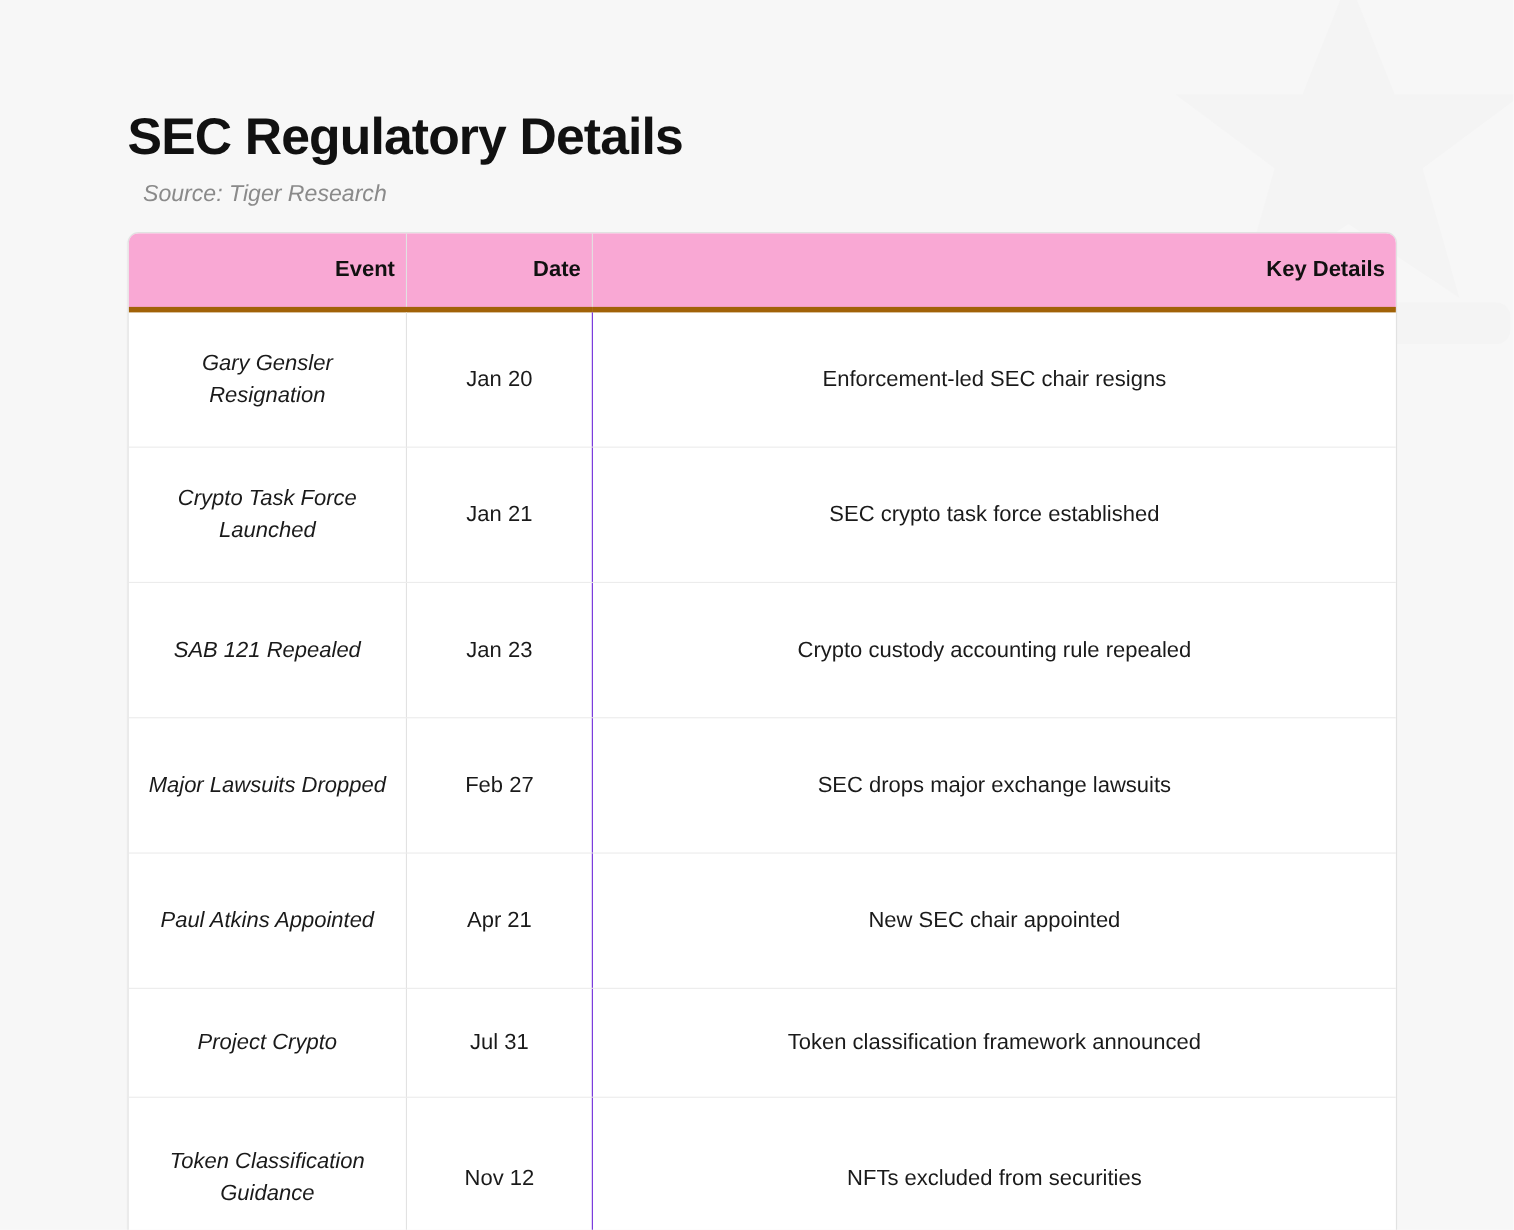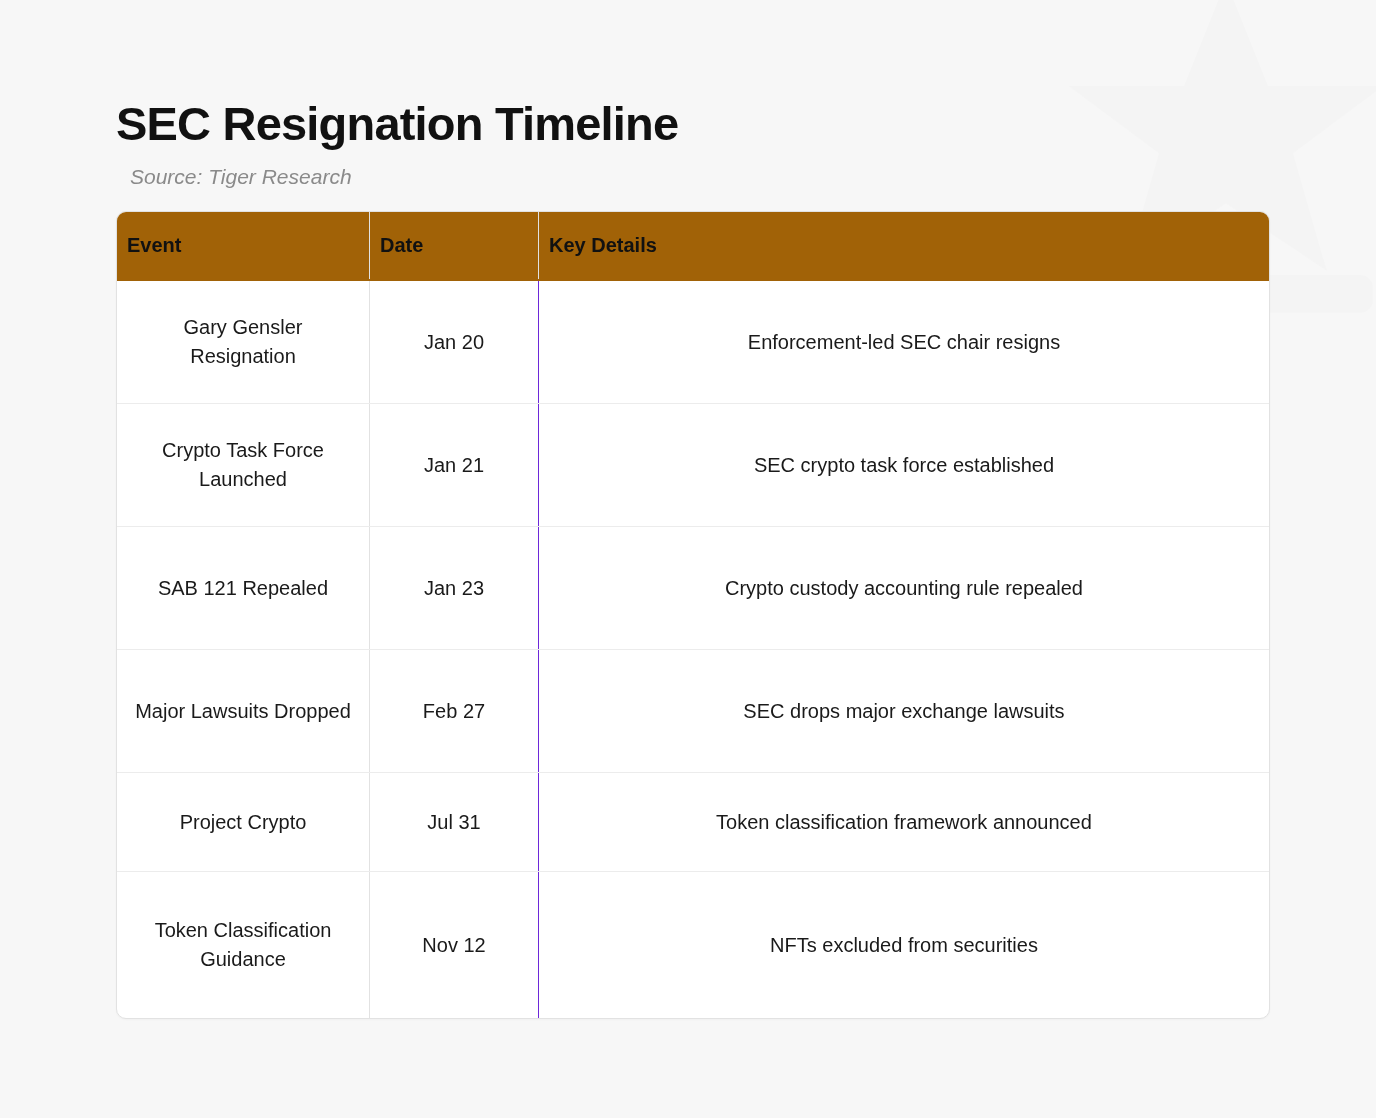--- a/index.html
+++ b/index.html
@@ -49,45 +49,46 @@
     overflow: hidden;
     width: 1152px;
     box-shadow: 0 1px 2px rgba(0,0,0,0.03);
   }
   table {
     border-collapse: collapse;
     width: 100%;
     table-layout: fixed;
   }
   thead th {
-    background: #a16207;
+    background: #f9a8d4;
     font-size: 20px;
     font-weight: bold;
     color: #111111;
     padding: 22px 10px;
-    border-bottom: 2px solid #a16207;
-    text-align: left;
+    border-bottom: 5px solid #a16207;
+    text-align: right;
   }
   thead th.col-event { width: 232px; }
   thead th.col-date { width: 148px; }
   thead th.col-details { width: auto; }
   tbody td {
     font-size: 20px;
     color: #1a1a1a;
     text-align: center;
     padding: 18px 14px;
     border-bottom: 1px solid #ececec;
     line-height: 1.45;
     vertical-align: middle;
   }
   tbody tr:last-child td {
     border-bottom: none;
   }
   td.c-event {
     border-right: 1px solid #e2e2e2;
+    font-style: italic;
   }
   td.c-date {
     border-right: 1px solid #6d28d9;
   }
   th.col-event, th.col-date {
     border-right: 1px solid #e2e2e2;
   }
   .row-h-2 td { height: 86px; }
   .row-h-1 td { height: 62px; }
   .row-h-3 td { height: 110px; }
@@ -95,21 +96,21 @@
 </head>
 <body>
 
 <svg class="bg-art" viewBox="0 0 200 200" aria-hidden="true">
   <path d="M100 10 L120 60 L175 60 L132 92 L148 148 L100 116 L52 148 L68 92 L25 60 L80 60 Z" fill="#c9c9c9"></path>
   <rect x="30" y="150" width="140" height="18" rx="6" fill="#c9c9c9"></rect>
 </svg>
 
 <div class="page">
 
-  <h1 class="title">SEC Resignation Timeline</h1>
+  <h1 class="title">SEC Regulatory Details</h1>
   <div class="source">Source: Tiger Research</div>
 
   <div class="table-wrap">
     <table>
       <thead>
         <tr>
           <th class="col-event">Event</th>
           <th class="col-date">Date</th>
           <th class="col-details">Key Details</th>
         </tr>
@@ -128,20 +129,25 @@
         <tr class="row-h-2">
           <td class="c-event">SAB 121 Repealed</td>
           <td class="c-date">Jan 23</td>
           <td class="c-details">Crypto custody accounting rule repealed</td>
         </tr>
         <tr class="row-h-2">
           <td class="c-event">Major Lawsuits Dropped</td>
           <td class="c-date">Feb 27</td>
           <td class="c-details">SEC drops major exchange lawsuits</td>
         </tr>
+        <tr class="row-h-2">
+          <td class="c-event">Paul Atkins Appointed</td>
+          <td class="c-date">Apr 21</td>
+          <td class="c-details">New SEC chair appointed</td>
+        </tr>
         <tr class="row-h-1">
           <td class="c-event">Project Crypto</td>
           <td class="c-date">Jul 31</td>
           <td class="c-details">Token classification framework announced</td>
         </tr>
         <tr class="row-h-3">
           <td class="c-event">Token Classification Guidance</td>
           <td class="c-date">Nov 12</td>
           <td class="c-details">NFTs excluded from securities</td>
         </tr>

